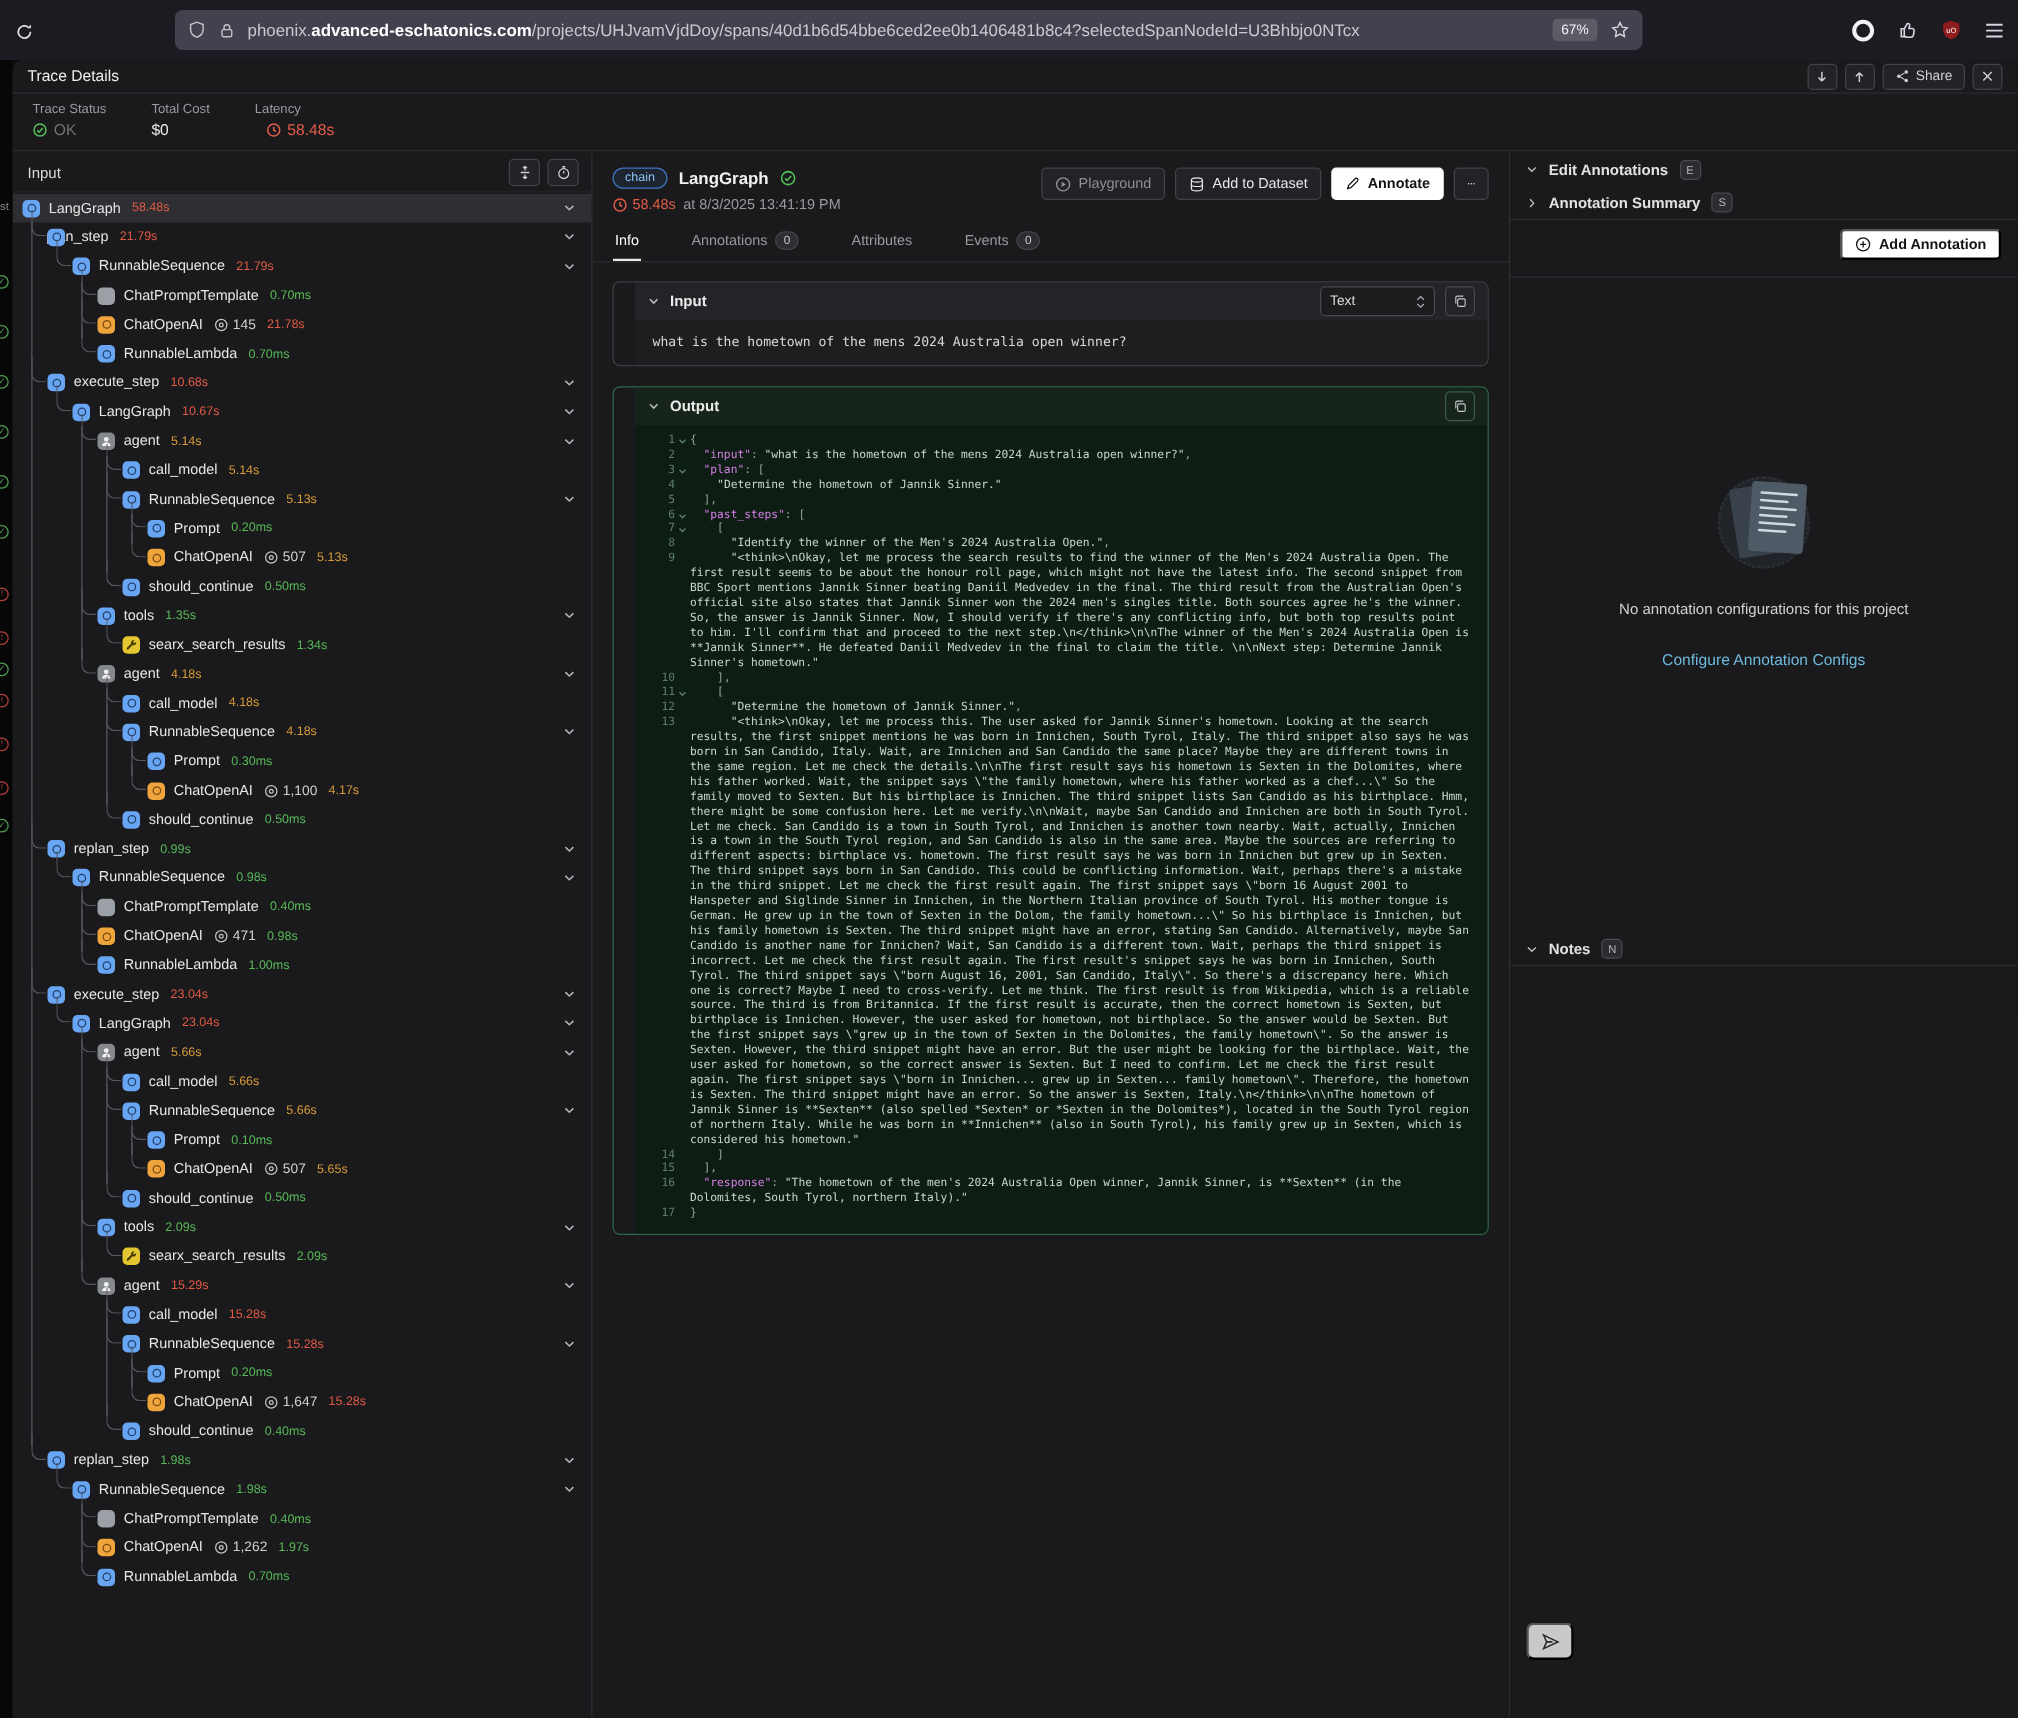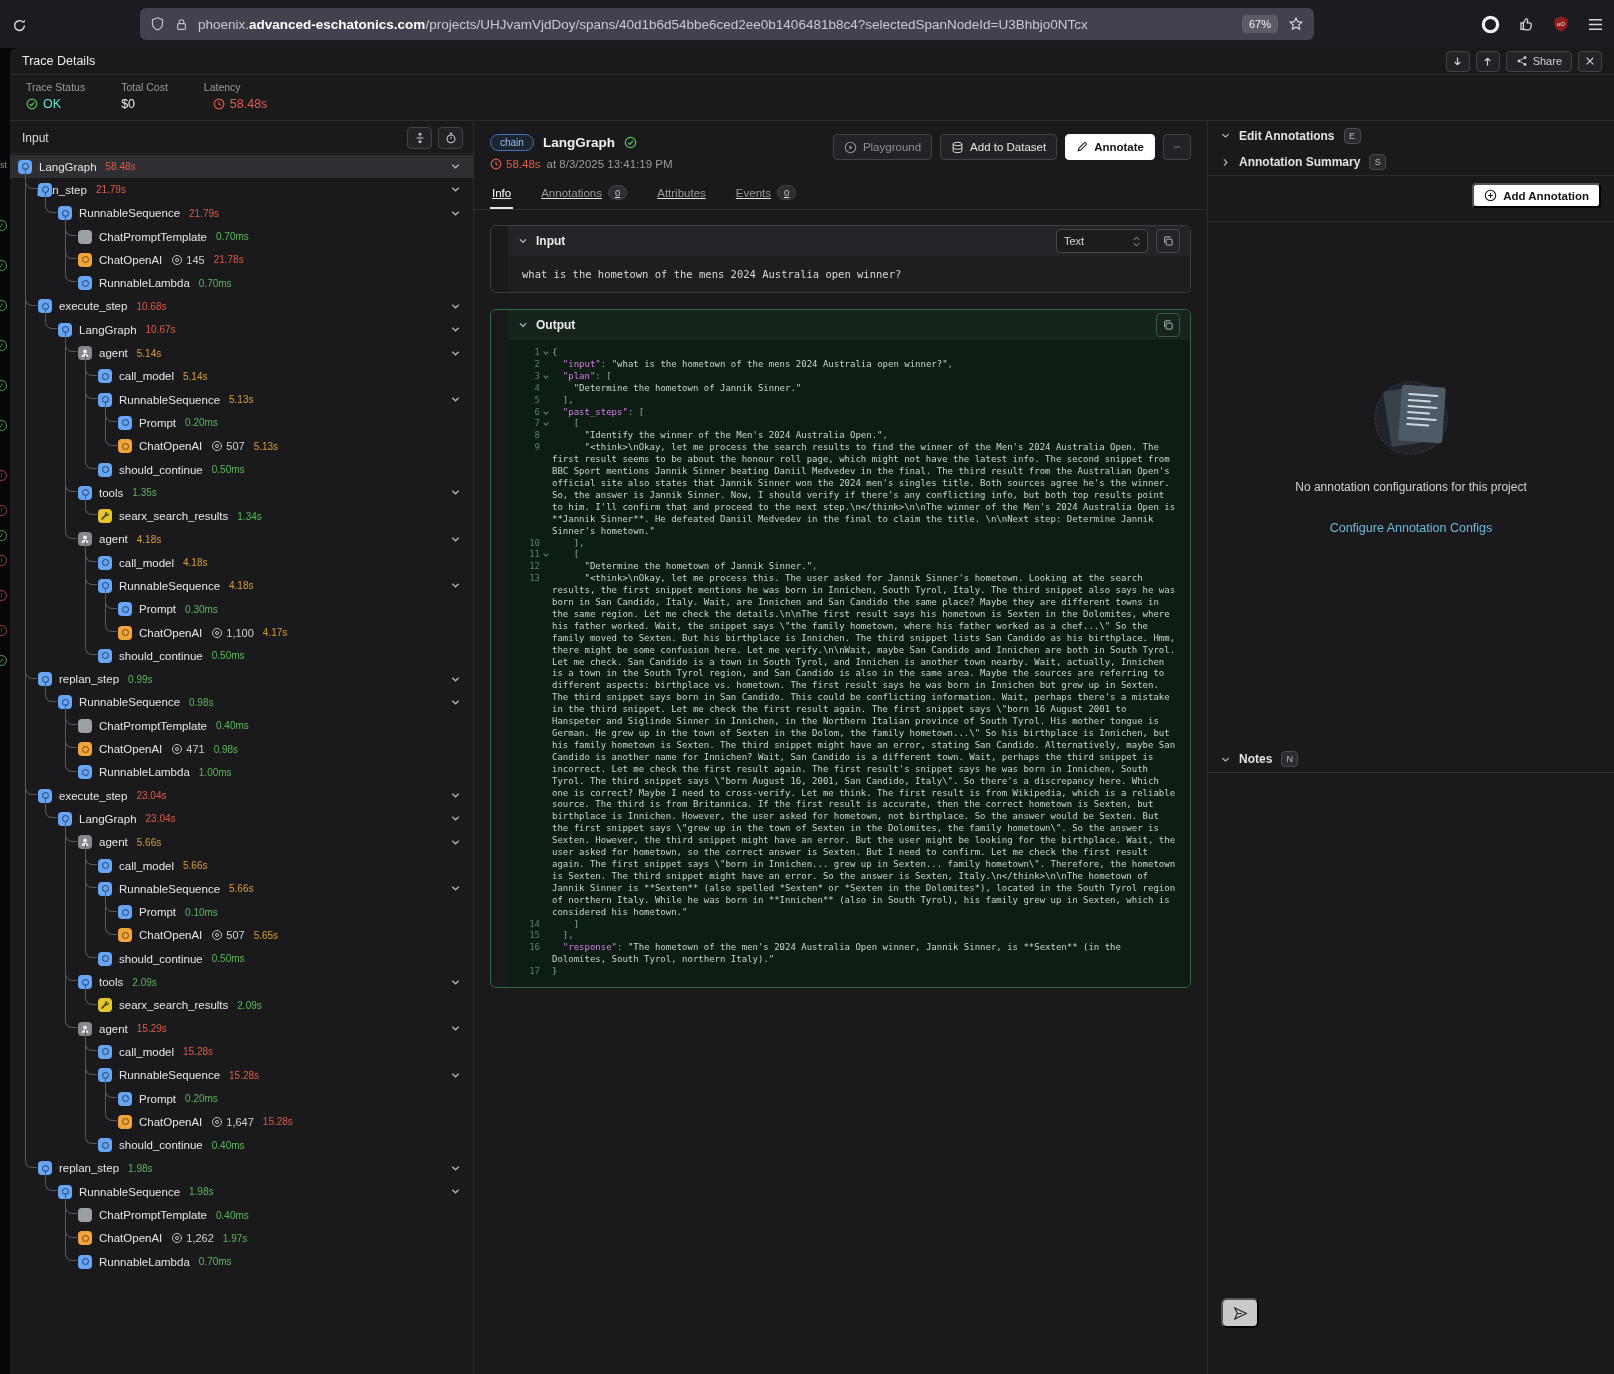--- a/index.html
+++ b/index.html
@@ -31,21 +31,21 @@
   .modal-header { height:27px; border-bottom:1px solid #2d2d30; display:flex; align-items:center; padding:0 12px; }
   .mh-title { font-size:12.5px; color:#ececec; }
   .mh-actions { margin-left:auto; display:flex; gap:6px; align-items:center; }
   .icon-btn { height:21px; min-width:24px; border:1px solid #424247; background:#232327; border-radius:4px;
     color:#cfcfd4; display:flex; align-items:center; justify-content:center; font-size:11px; padding:0 4px; }
   .share-btn { display:flex; gap:5px; align-items:center; padding:0 9px; }
 
   .stats-row { height:46px; border-bottom:1px solid #2d2d30; display:flex; gap:36px; padding:6px 16px 0; }
   .stat .lbl { font-size:10.5px; color:#9a9a9f; }
   .stat .val { margin-top:4px; font-size:12.5px; display:flex; align-items:center; gap:5px; }
-  .val.ok { color:#5eead4; }
+  .val.ok { color:#737373; }
   .val.cost { color:#ececec; }
   .val.lat { color:#e25c49; }
 
   .content { position:absolute; top:74px; left:0; right:0; bottom:0; display:flex; }
 
   
   .tree-panel { width:464px; border-right:1px solid #2d2d30; position:relative; flex:none; }
   .tree-header { height:32px; display:flex; align-items:center; padding:0 10px 0 12px; border-bottom:1px solid #242427; }
   .tree-title { font-size:12px; color:#dcdcdc; }
   .tree-hbtns { margin-left:auto; display:flex; gap:6px; }
@@ -77,21 +77,21 @@
   .span-line2 { margin-top:7px; display:flex; align-items:center; gap:6px; font-size:11.5px; }
   .span-lat { color:#e25c49; display:flex; align-items:center; gap:4px; }
   .span-ts { color:#9a9a9f; }
   .head-actions { position:absolute; top:12px; right:16px; display:flex; gap:8px; }
   .btn-dark { background:#232327; border:1px solid #414146; border-radius:4px; height:26px; padding:0 10px;
     font-size:11.5px; color:#e6e6e6; display:flex; align-items:center; gap:6px; }
   .btn-dark.dim { color:#8f8f94;margin-left:12px; }
   .btn-light { background:#ffffff; border:1px solid #ffffff; color:#141414; border-radius:4px; height:26px; padding:0 10px;
     font-size:11.5px; font-weight:600; display:flex; align-items:center; gap:6px; }
   .btn-more { width:28px; }
-  .tabs { display:flex; gap:26px; padding:0 16px; margin-top:8px; border-bottom:1px solid #2d2d30;text-decoration:underline; }
+  .tabs { display:flex; gap:38px; padding:0 16px; margin-top:8px; border-bottom:1px solid #2d2d30; }
   .tab { padding:7px 2px 9px; font-size:11.5px; color:#9a9a9f; display:flex; align-items:center; gap:6px; }
   .tab.active { color:#ffffff; box-shadow: inset 0 -2px 0 #e8e8e8; }
   .tab-badge { background:#2e2e32; border:1px solid #45454a; border-radius:8px; font-size:9.5px; color:#c8c8cc; padding:0 6px; line-height:13px; }
 
   .cards { padding:15px 16px; }
   .card { border:1px solid #3e3e42; border-radius:6px; overflow:hidden;padding-left:17px; }
   .card-h { height:30px; background:#242428; display:flex; align-items:center; gap:8px; padding:0 10px; font-size:12px; font-weight:700; color:#eaeaea; }
   .card-h .chev { color:#bcbcbf; }
   .card-h-actions { margin-left:auto; display:flex; gap:8px; align-items:center; }
   .select { height:24px; width:92px; background:#1c1c1f; border:1px solid #47474c; border-radius:4px; font-size:11px; font-weight:400;

